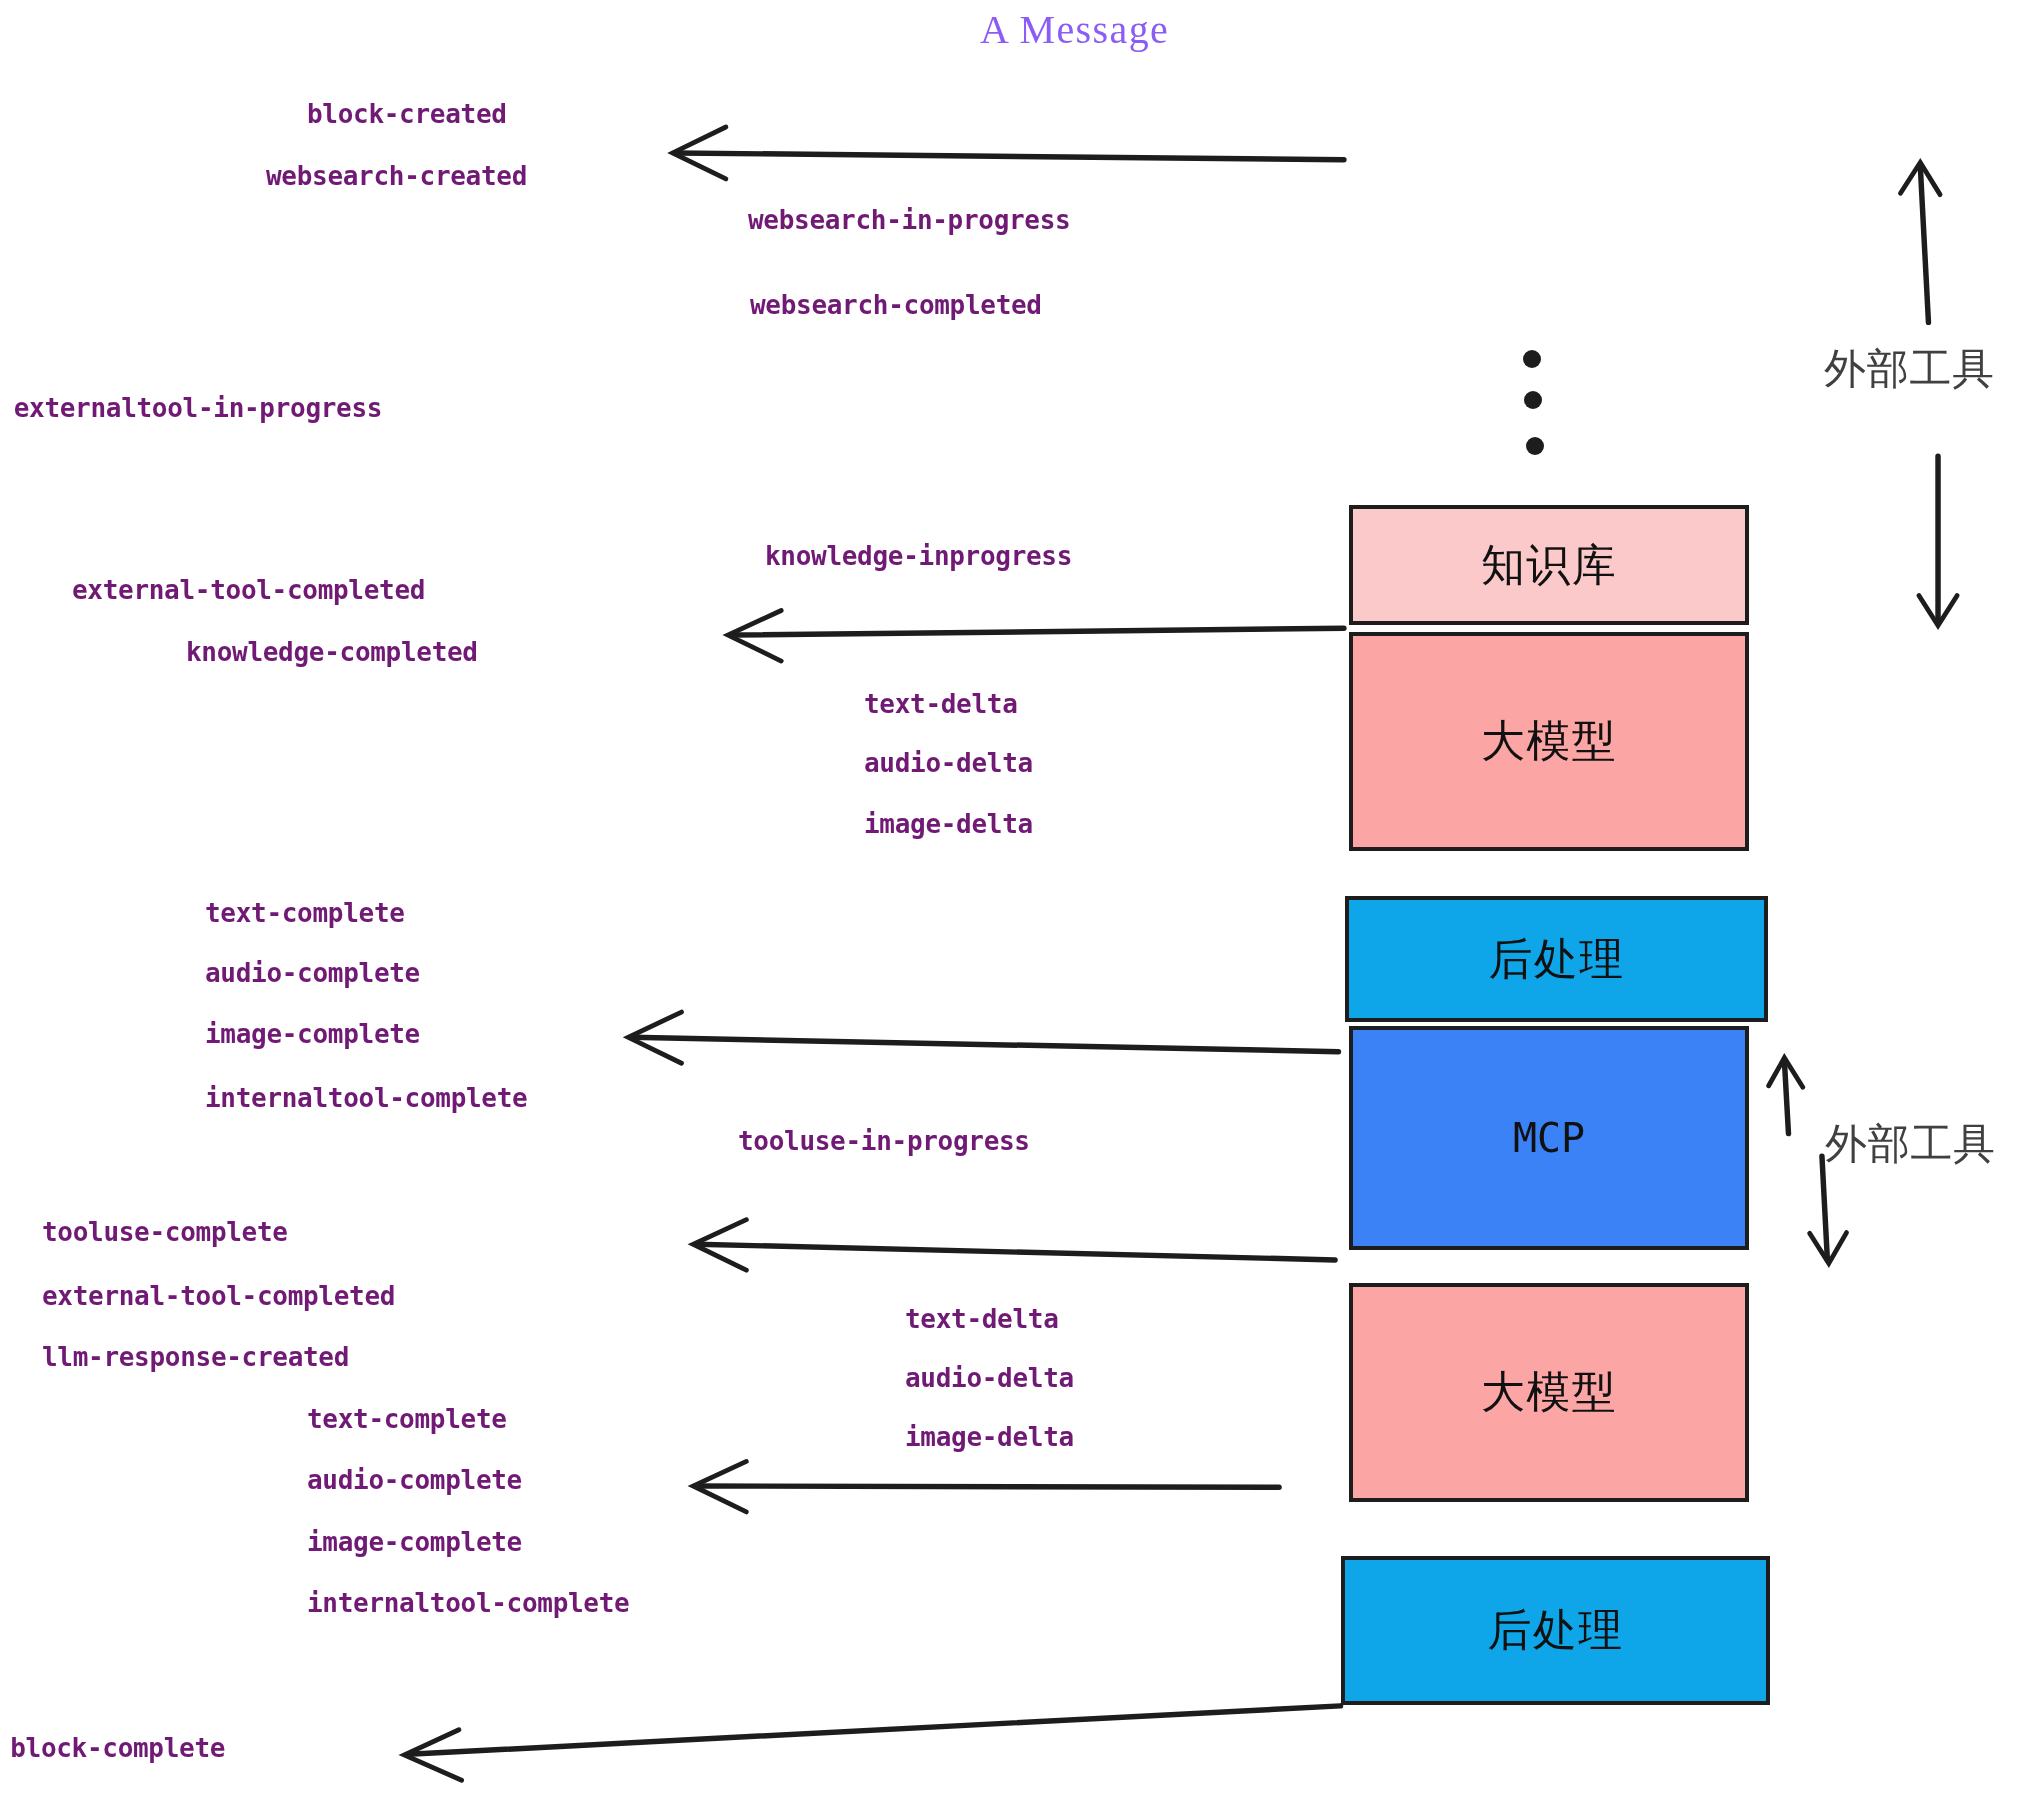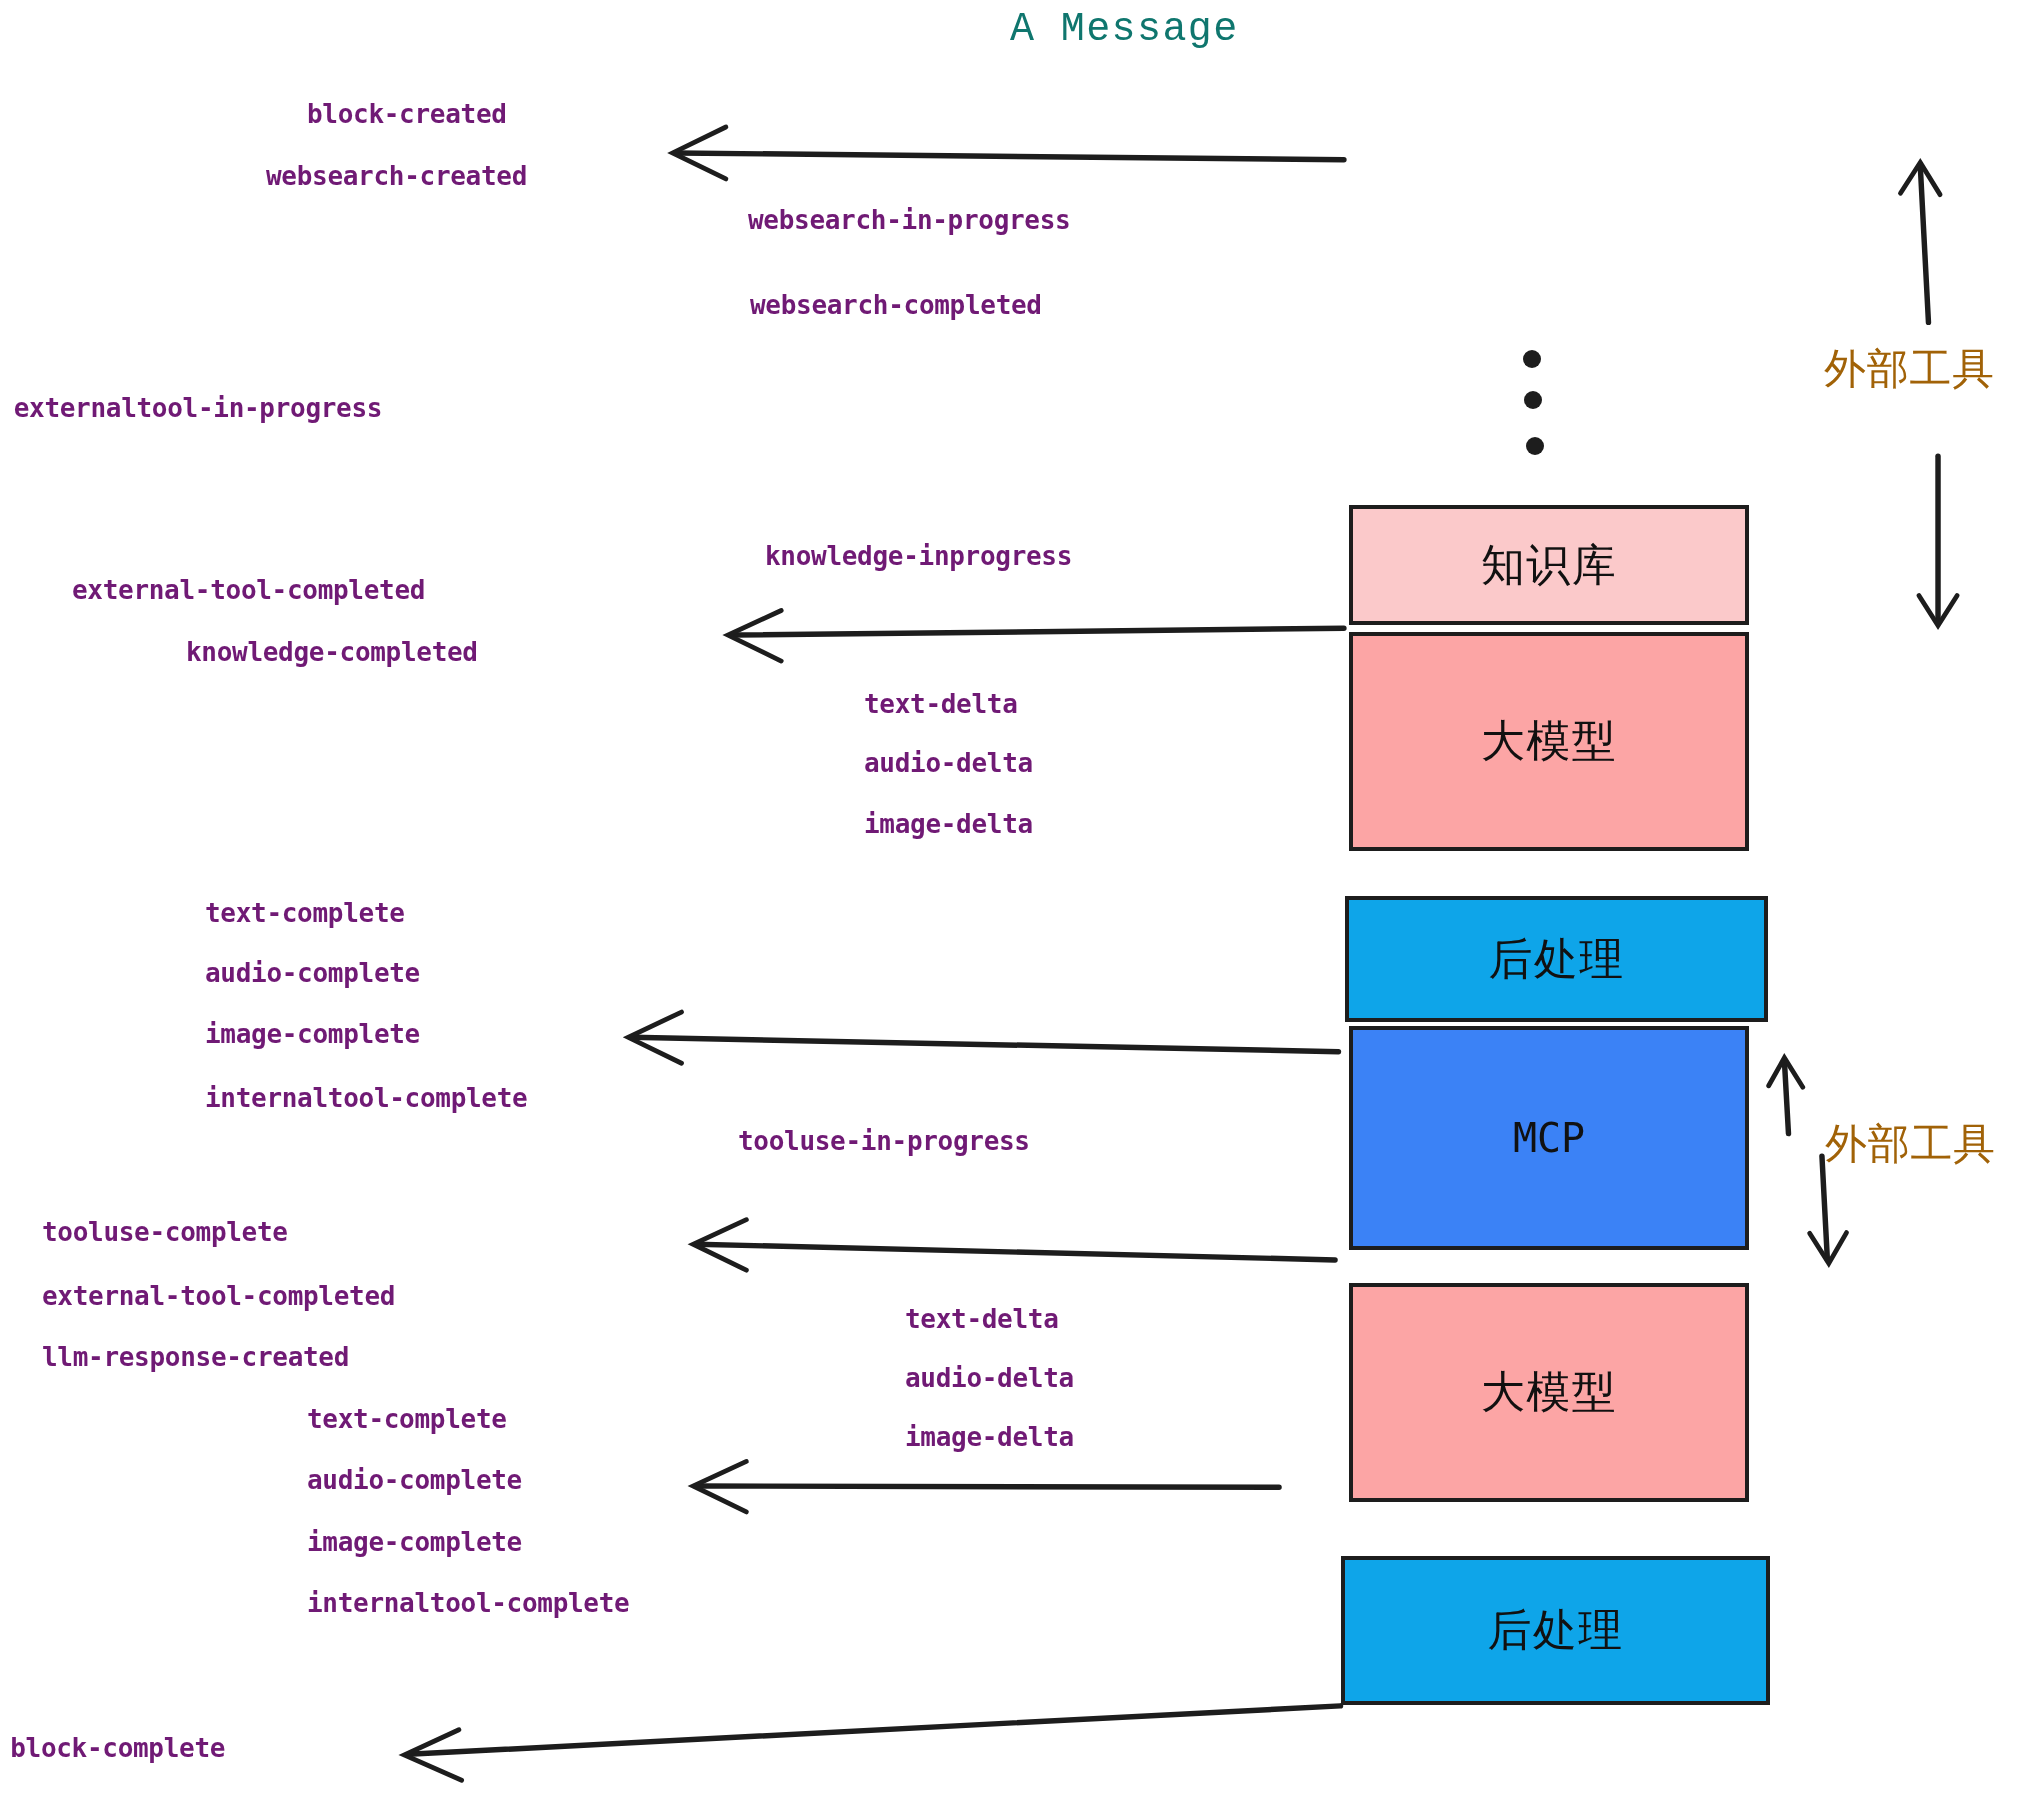--- a/index.html
+++ b/index.html
@@ -20,27 +20,26 @@
     color: #701a75;
     font-family: "DejaVu Sans Mono", "Liberation Mono", monospace;
     font-size: 26px;
     line-height: 1;
     white-space: nowrap;
     letter-spacing: -0.3px;
     font-weight: bold;
   }
   .title {
     position: absolute;
-    color: #0f766e;
-    font-family: Liberation Mono, monospace;
+    color: #8b5cf6;
+    font-family: Liberation Serif, serif;
     font-size: 40px;
     line-height: 1;
     white-space: nowrap;
     letter-spacing: 1.4px;
-    margin-left: 30px;
   }
   .box {
     position: absolute;
     box-sizing: border-box;
     border: 4.1px solid #1d1d1d;
     display: flex;
     align-items: center;
     justify-content: center;
     font-family: "DejaVu Sans", "Liberation Sans", sans-serif;
     font-size: 44px;
@@ -53,21 +52,21 @@
   .box.white  { background: #0ea5e9; }
   .box.mcp {
     font-family: "DejaVu Sans Mono", "Liberation Mono", monospace;
     font-size: 40px;
     letter-spacing: 0px;
   }
   .side-label {
     position: absolute;
     font-family: "DejaVu Sans", "Liberation Sans", sans-serif;
     font-size: 42px;
-    color: #a16207;
+    color: #404040;
     white-space: nowrap;
     letter-spacing: 0.7px;
   }
   .dot {
     position: absolute;
     width: 18px;
     height: 18px;
     border-radius: 50%;
     background: #1d1d1d;
   }

